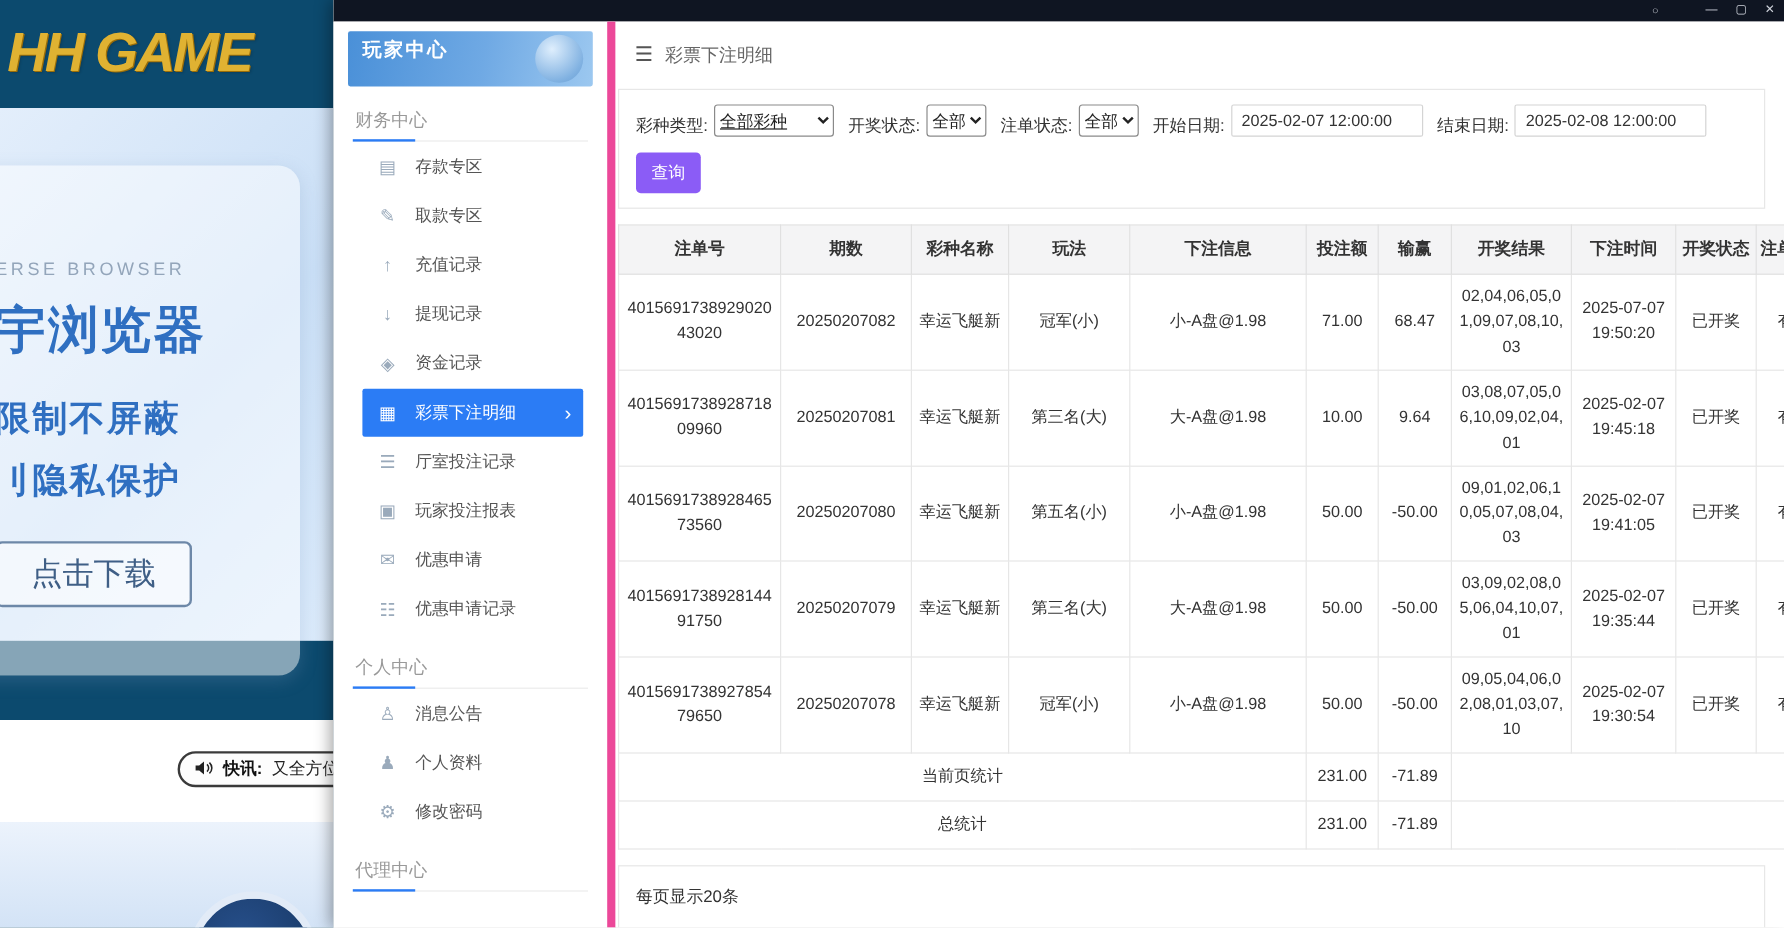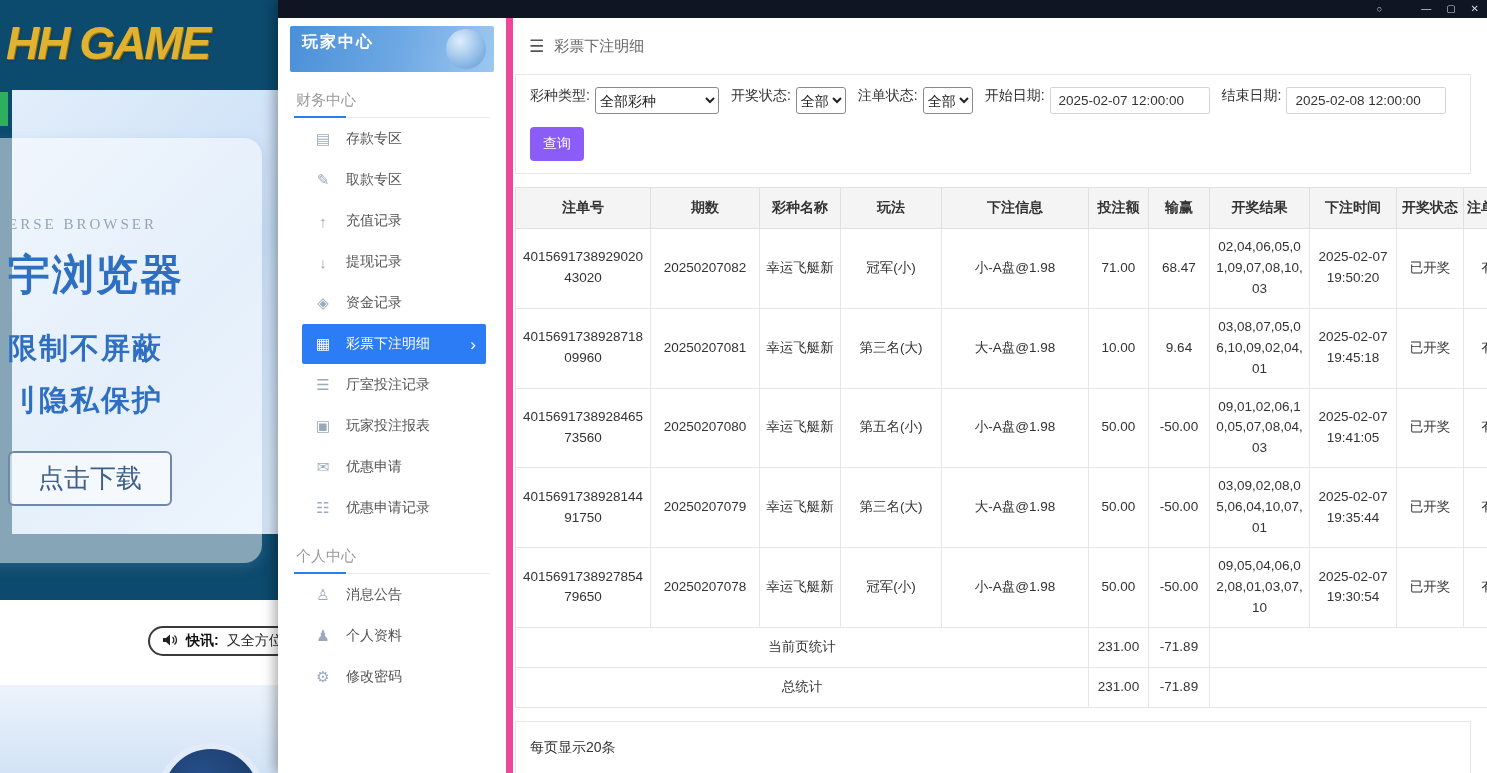--- a/index.html
+++ b/index.html
@@ -9,22 +9,22 @@
     background:#fff;
   }
   
   .bg{position:absolute;left:0;top:0;width:278px;height:773px;overflow:hidden;background:#0c4a6e;}
   .site-logo{
     position:absolute;left:6px;top:16px;font-size:46px;font-weight:bold;font-style:italic;
     letter-spacing:-2px;color:#e0b232;text-shadow:1px 1px 0 #9a6d08, 2px 2px 2px rgba(0,0,0,.15);
     white-space:nowrap;
   }
   .green-tab{position:absolute;left:0;top:92px;width:8px;height:34px;background:#2eaf5f;}
-  .bg-banner{position:absolute;left:12px;top:90px;width:278px;height:444px;
-    background:linear-gradient(135deg,#e3eefb 0%,#cadff6 55%,#dcebfb 100%);font-family:Liberation Serif, serif;}
+  .bg-banner{position:absolute;left:0;top:90px;width:278px;height:444px;
+    background:linear-gradient(135deg,#e3eefb 0%,#cadff6 55%,#dcebfb 100%);}
   .banner-card{
     position:absolute;left:-90px;top:48px;width:340px;height:425px;border-radius:18px;
     background:rgba(255,255,255,0.5);box-shadow:0 4px 14px rgba(120,150,190,.25);
     padding:78px 0 0 86px;box-sizing:border-box;
   }
   .banner-eyebrow{color:#93a5ba;font-size:15px;letter-spacing:3px;margin-bottom:14px;}
   .banner-title{color:#2f6fc1;font-size:42px;font-weight:bold;margin-bottom:26px;letter-spacing:2px;}
   .banner-line{color:#2f6fc1;font-size:29px;font-weight:bold;margin-bottom:12px;letter-spacing:2px;}
   .banner-download{
     display:inline-block;margin-top:18px;border:2px solid #6d88a8;border-radius:6px;
@@ -69,26 +69,26 @@
   .item-icon{width:18px;text-align:center;color:#9aaabb;font-size:15px;}
   .side-item.active{background:#2b7cf5;color:#fff;}
   .side-item.active .item-icon{color:#fff;}
   .chevron{position:absolute;right:10px;font-size:17px;color:#fff;line-height:1;}
   
   .main{flex:1;background:#fff;overflow:hidden;padding:0 16px 0 2px;box-sizing:border-box;}
   .main-header{height:56px;display:flex;align-items:center;gap:10px;color:#666;
     font-size:15px;padding-left:14px;}
   .hamburger{font-size:17px;color:#555;cursor:pointer;}
   .filter-box{border:1px solid #e7e7e7;padding:12px 14px;}
-  .filter-row{display:flex;align-items:flex-start;font-size:14px;color:#333;white-space:nowrap;}
+  .filter-row{display:flex;align-items:flex-end;font-size:14px;color:#333;white-space:nowrap;}
   .filter-row label{margin-right:5px;}
   .filter-row label:not(:first-child){margin-left:12px;}
   .filter-row select{height:27px;font-size:14px;border:1px solid #8a8a8a;background:#fff;
     border-radius:3px;color:#222;}
-  .sel-type{width:124px;}
+  .sel-type{width:100px;text-decoration:underline;}
   .filter-row input.date{width:142px;height:25px;border:1px solid #d4d4d4;font-size:13.5px;
     padding:0 8px;color:#333;border-radius:2px;}
   .btn-search{margin-top:13px;background:#8b5cf6;color:#fff;border:0;border-radius:4px;
     font-size:14px;padding:8px 13px;cursor:pointer;}
   .data-table{width:100%;border-collapse:collapse;table-layout:fixed;margin-top:13px;
     font-size:13.5px;color:#333;}
   .data-table th{background:#f4f4f5;border:1px solid #e0e0e0;font-weight:bold;font-size:14px;
     padding:11px 2px;color:#333;}
   .data-table td{border:1px solid #e6e6e6;text-align:center;padding:8px 5px;
     word-break:break-all;line-height:1.55;vertical-align:middle;}
@@ -202,20 +202,21 @@
             <span>消息公告</span>
           </div>
           <div class="side-item">
             <span class="item-icon">♟</span>
             <span>个人资料</span>
           </div>
           <div class="side-item">
             <span class="item-icon">⚙</span>
             <span>修改密码</span>
           </div>
+          <div class="section-title">代理中心</div>
         </div>
     </aside>
     <main class="main">
       <div class="main-header">
         <span class="hamburger">☰</span>
         <span>彩票下注明细</span>
       </div>
       <div class="filter-box">
         <div class="filter-row">
           <label>彩种类型:</label>
@@ -250,21 +251,21 @@
         <tbody id="table-body">
             <tr>
               <td>401569173892902043020</td>
               <td>20250207082</td>
               <td>幸运飞艇新</td>
               <td>冠军(小)</td>
               <td>小-A盘@1.98</td>
               <td>71.00</td>
               <td>68.47</td>
               <td>02,04,06,05,01,09,07,08,10,03</td>
-              <td>2025-02-07 19:50:20</td>
+              <td>2025-07-07 19:50:20</td>
               <td>已开奖</td>
               <td>有效</td>
             </tr>
             <tr>
               <td>401569173892871809960</td>
               <td>20250207081</td>
               <td>幸运飞艇新</td>
               <td>第三名(大)</td>
               <td>大-A盘@1.98</td>
               <td>10.00</td>

